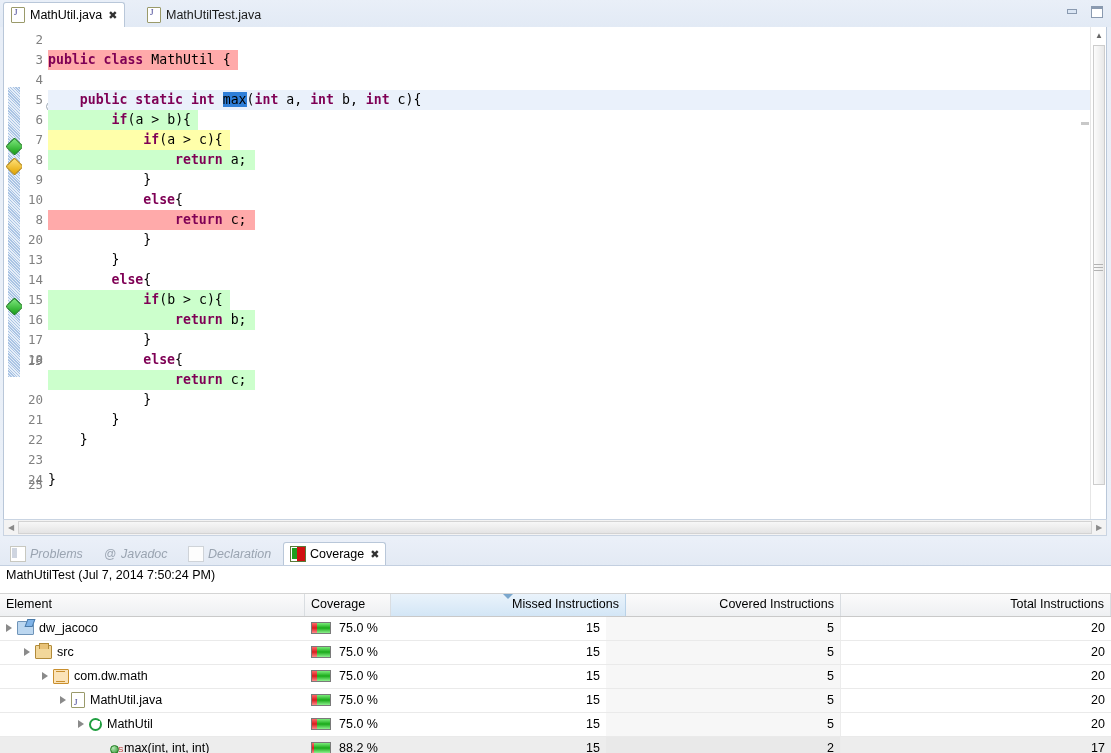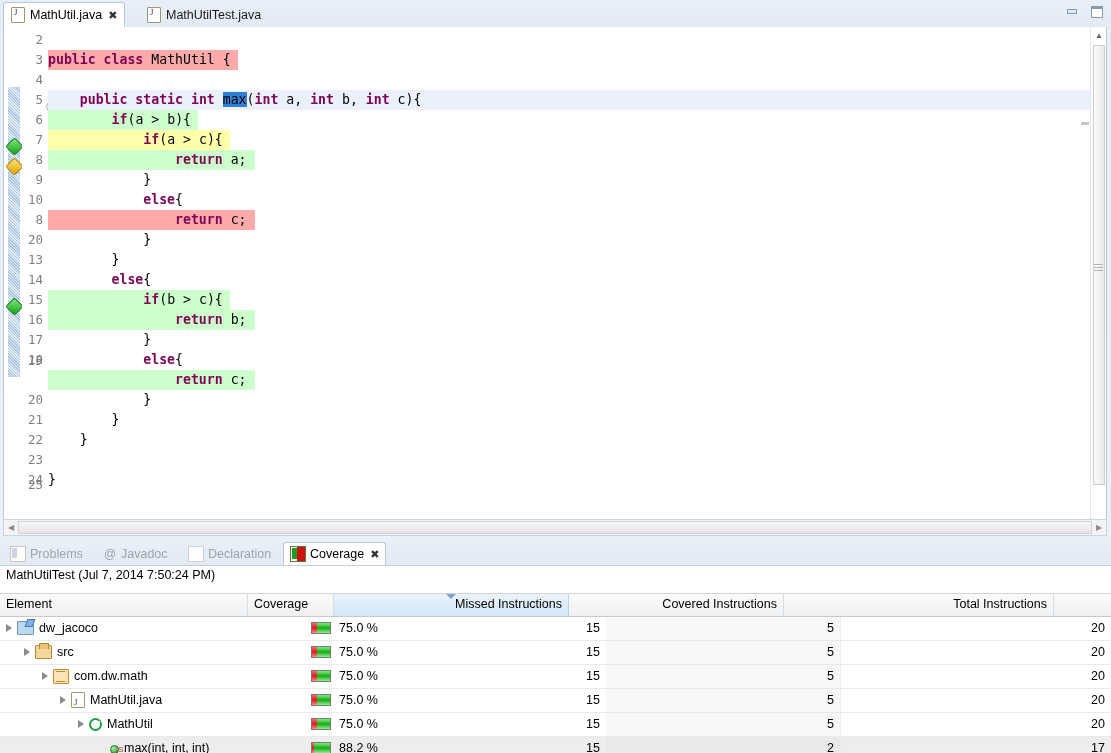--- a/index.html
+++ b/index.html
@@ -331,21 +331,21 @@
     position: absolute;
     top: 2px;
     height: 23px;
     display: flex;
     align-items: center;
     font-size: 12.5px;
     box-sizing: border-box;
     white-space: nowrap;
     padding: 0 6px;
   }
-  .vtab.inactive { color: #9aa4b1; }
+  .vtab.inactive { color: #9aa4b1; font-style: italic; }
   .vtab.active {
     background: #ffffff;
     border-top: 1px solid #b9c7d9;
     border-left: 1px solid #b9c7d9;
     border-right: 1px solid #b9c7d9;
     border-radius: 3px 3px 0 0;
     color: #000;
     font-weight: normal;
   }
 
@@ -713,21 +713,21 @@
         <span class="ico ico-coverage"></span>
         <span>Coverage</span>
         <span class="tab-close">✖</span>
       </div>
     </div>
 
     <div class="session-label">MathUtilTest (Jul 7, 2014 7:50:24 PM)</div>
 
     <div class="tbl">
       <div class="tbl-header">
-          <div class="th" style="width: 248px;"><span>Element</span></div>
+          <div class="th" style="width: 305px;"><span>Element</span></div>
           <div class="th" style="width: 86px;"><span>Coverage</span></div>
           <div class="th sorted align-right" style="width: 235px;"><div class="sort-arrow"></div><span>Missed Instructions</span></div>
           <div class="th align-right" style="width: 215px;"><span>Covered Instructions</span></div>
           <div class="th align-right" style="width: 270px;"><span>Total Instructions</span></div>
         </div>
       <div id="tbl-body">
           <div class="trow">
             <div class="td" style="width: 305px;">
               <div class="tree-cell" style="padding-left: 0px;">
                 <span class="twisty"></span>

